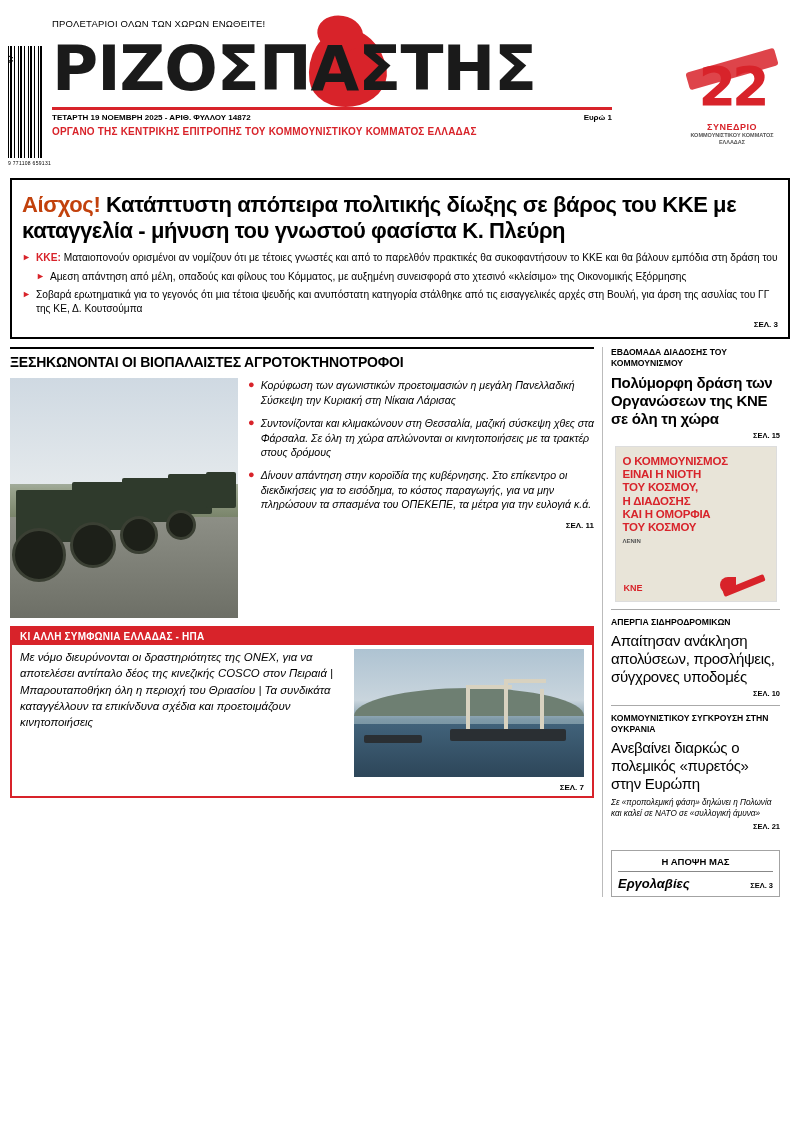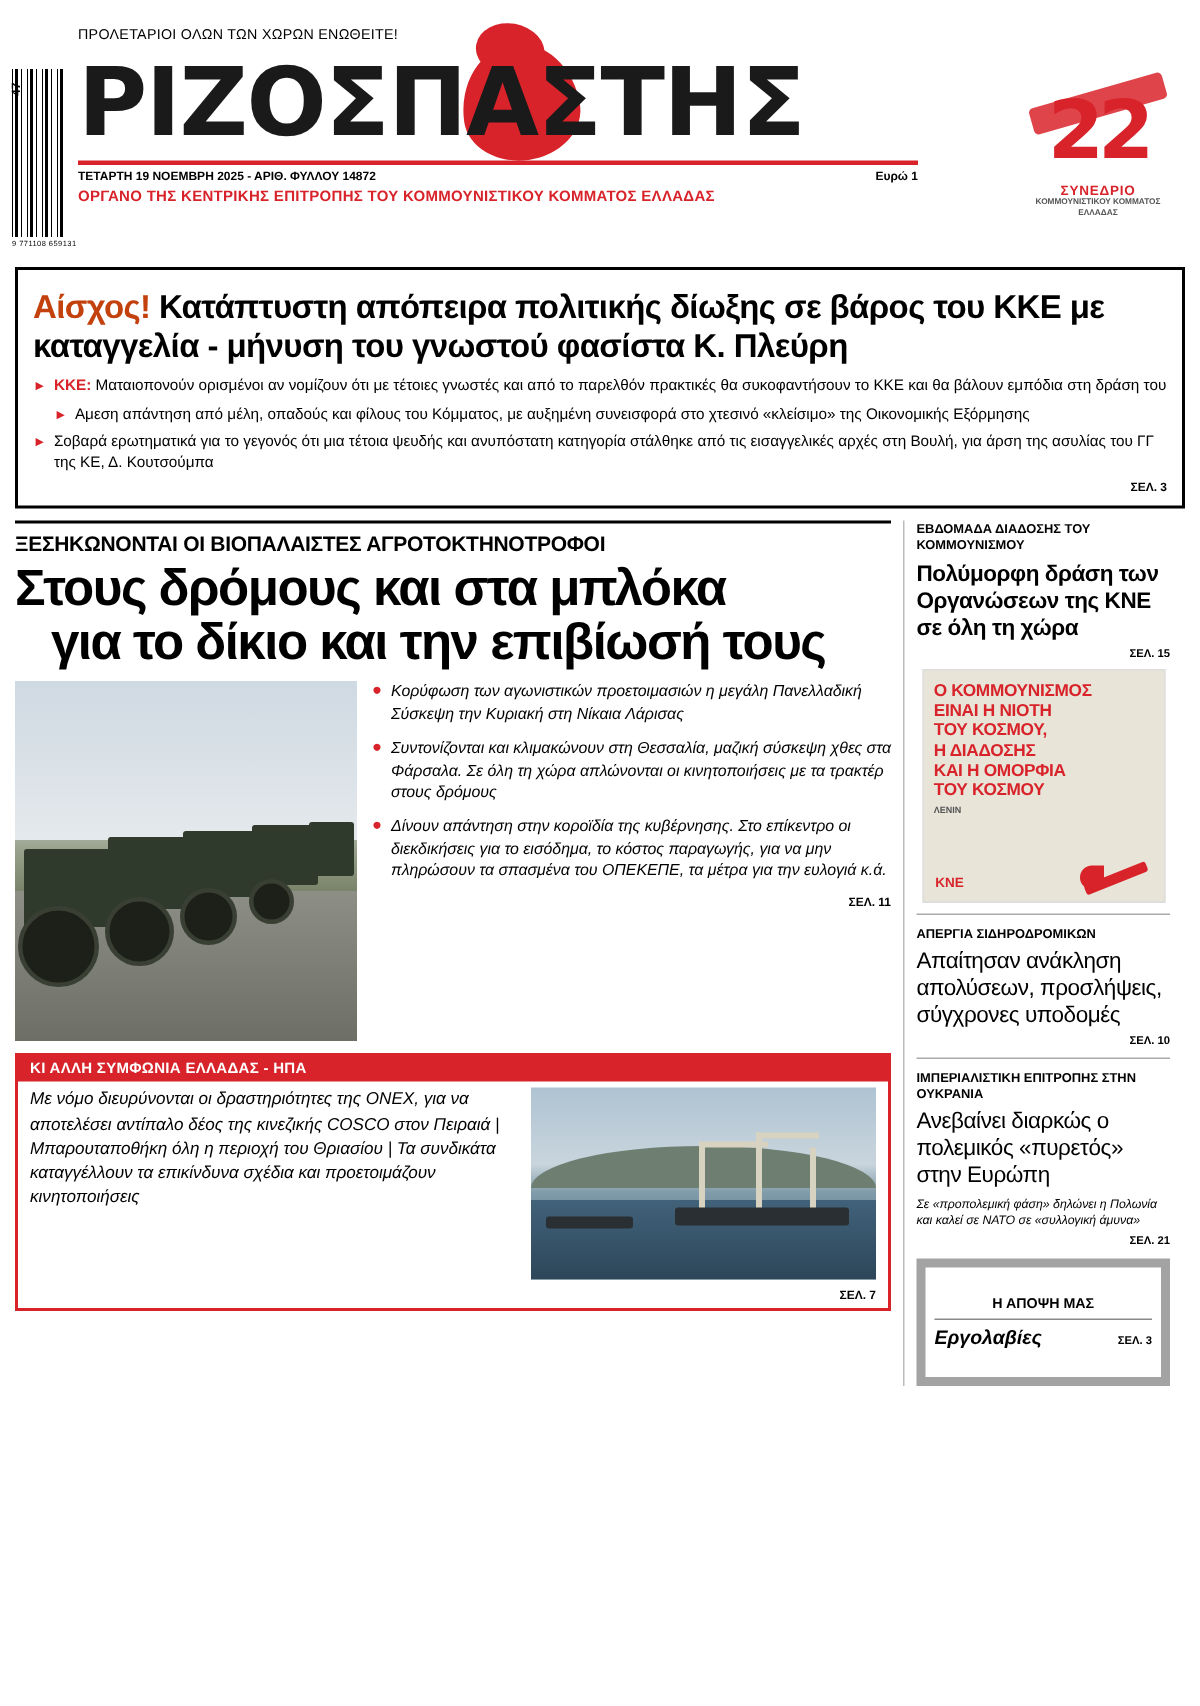--- a/index.html
+++ b/index.html
@@ -196,21 +196,21 @@
     background:#d8232a; transform: rotate(-22deg); border-radius:2px;
   }
   .poster .hammer:after {
     content:""; position:absolute; left:2px; bottom:2px; width:16px; height:16px;
     background:#d8232a; border-radius:50% 0 50% 50%;
   }
   .poster .knesi { position:absolute; left:8px; bottom:8px; color:#d8232a; font-size:9px; font-weight:bold; }
   .rc-italic {
     font-size: 8.2px; font-style: italic; line-height: 1.35; margin-top: 4px;
   }
-  .opinion-box { border: 6px solid #a3a3a3; margin-top: 8px; padding: 19px 6px; }
+  .opinion-box { border: 1px solid #a3a3a3; margin-top: 19px; padding: 5px 6px; }
   .opinion-t { font-size: 9.5px; font-weight: bold; text-align: center; }
   .opinion-hr { height: 1px; background: #888; margin: 4px 0; }
   .opinion-b { display: flex; align-items: baseline; }
   .opinion-b .nm { font-size: 13px; font-weight: bold; font-style: italic; }
   .opinion-b .sl { margin-left: auto; font-size: 7.5px; font-weight: bold; }
 </style>
 </head>
 <body>
 
 <div class="page">
@@ -263,24 +263,20 @@
       </div>
     </div>
     <div class="sel">ΣΕΛ. 3</div>
   </div>
 
   <div class="cols">
 
     <div class="left-col">
       <div class="sec-rule"></div>
       <div class="sub-kicker">ΞΕΣΗΚΩΝΟΝΤΑΙ ΟΙ ΒΙΟΠΑΛΑΙΣΤΕΣ ΑΓΡΟΤΟΚΤΗΝΟΤΡΟΦΟΙ</div>
-      <div class="big-head">
-        <span class="l2">Στους δρόμους και στα μπλόκα</span>
-        <span class="l2" style="padding-left:24px;">για το δίκιο και την επιβίωσή τους</span>
-      </div>
 
       <div class="agri-row">
         <div class="tractor-photo" aria-label="tractors">
           <div class="sky"></div>
           <div class="road"></div>
           <div class="tr" style="left:6px;  top:112px; width:64px; height:52px;"></div>
           <div class="tr" style="left:62px; top:104px; width:58px; height:48px;"></div>
           <div class="tr" style="left:112px;top:100px; width:52px; height:44px;"></div>
           <div class="tr" style="left:158px;top:96px;  width:44px; height:40px;"></div>
           <div class="tr" style="left:196px;top:94px;  width:30px; height:36px;"></div>
@@ -353,21 +349,21 @@
 
       <div>
         <div class="rc-kicker">ΑΠΕΡΓΙΑ ΣΙΔΗΡΟΔΡΟΜΙΚΩΝ</div>
         <div class="rc-head light">Απαίτησαν ανάκληση απολύσεων, προσλήψεις, σύγχρονες υποδομές</div>
         <div class="rc-sel">ΣΕΛ. 10</div>
       </div>
 
       <div class="rc-div"></div>
 
       <div>
-        <div class="rc-kicker">ΙΜΠΕΡΙΑΛΙΣΤΙΚΗ ΕΠΙΤΡΟΠΗΣ ΣΤΗΝ ΟΥΚΡΑΝΙΑ</div>
+        <div class="rc-kicker">ΚΟΜΜΟΥΝΙΣΤΙΚΟΥ ΣΥΓΚΡΟΥΣΗ ΣΤΗΝ ΟΥΚΡΑΝΙΑ</div>
         <div class="rc-head light">Ανεβαίνει διαρκώς ο πολεμικός «πυρετός» στην Ευρώπη</div>
         <div class="rc-italic">Σε «προπολεμική φάση» δηλώνει η Πολωνία και καλεί σε ΝΑΤΟ σε «συλλογική άμυνα»</div>
         <div class="rc-sel">ΣΕΛ. 21</div>
       </div>
 
       <div class="opinion-box">
         <div class="opinion-t">Η ΑΠΟΨΗ ΜΑΣ</div>
         <div class="opinion-hr"></div>
         <div class="opinion-b">
           <span class="nm">Εργολαβίες</span>

